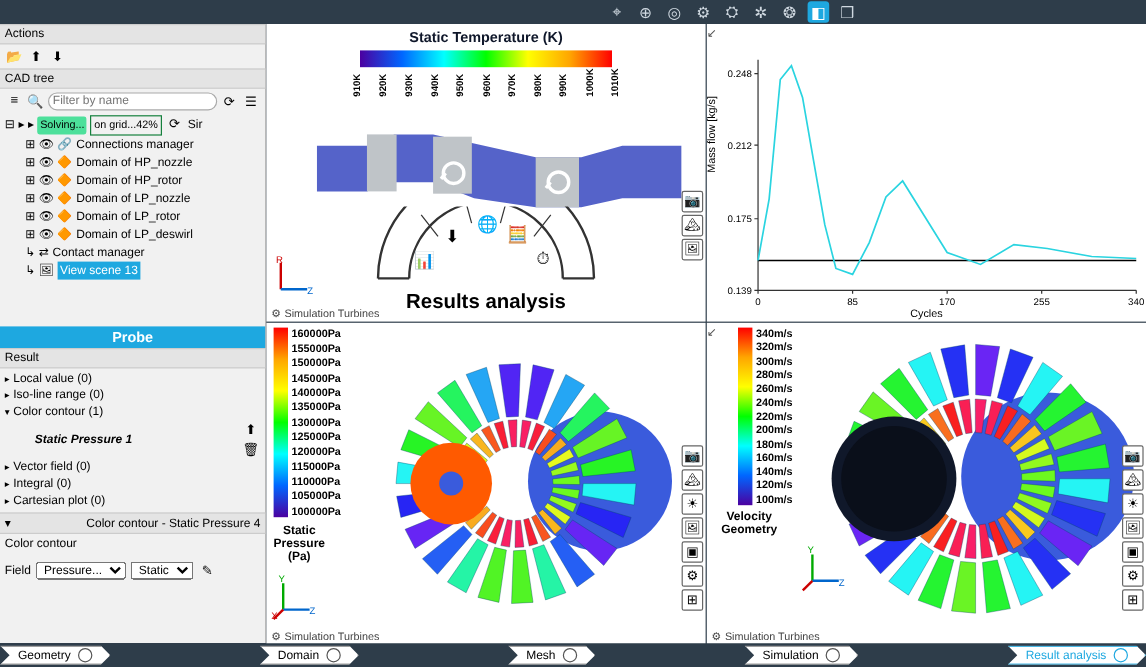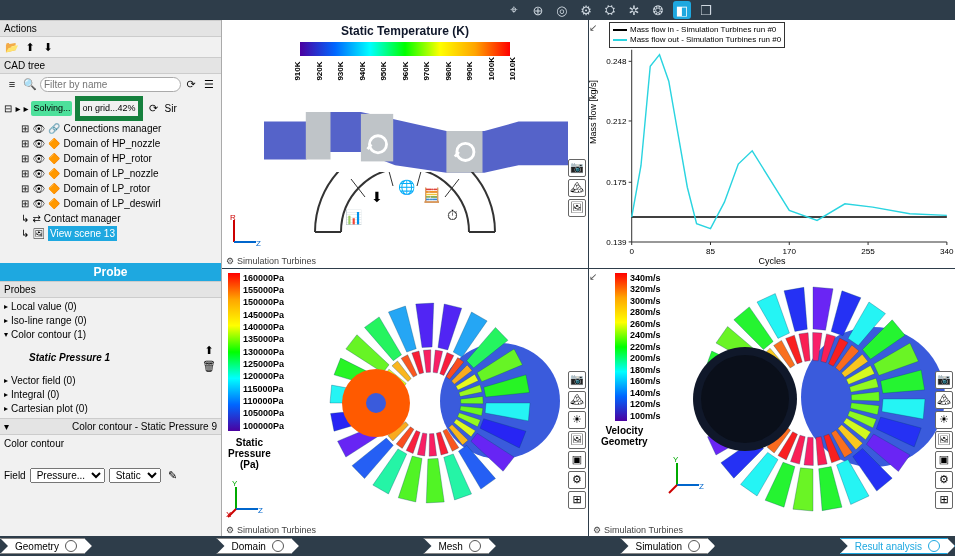--- a/index.html
+++ b/index.html
@@ -18,21 +18,21 @@
   .tree { font-size:10px; padding:2px 4px; line-height:15px; overflow:auto;}
   .tree-row { display:flex; align-items:center; gap:3px; white-space:nowrap;}
   .tree-row .indent { display:inline-block;}
   .status-pill { background:#4de09b; color:#000; border-radius:2px; padding:0 2px; font-size:9px;}
   .sel { background:#1ea8e0; color:#fff; padding:0 2px;}
   .probe-head { background:#1ea8e0; color:#fff; text-align:center; font-weight:bold; font-size:12px; padding:2px 0;}
   .probes-list { padding:2px 4px; font-size:10px; line-height:14px;}
   .probes-list .it { display:flex; align-items:center; gap:3px;}
   .probes-list .bold { font-weight:bold; font-style:italic;}
   .color-contour-panel { padding:3px 4px; font-size:10px;}
-  .color-contour-panel .row { display:flex; align-items:center; gap:4px; margin-top:18px;}
+  .color-contour-panel .row { display:flex; align-items:center; gap:4px; margin-top:8px;}
   .color-contour-panel select { font-size:10px; padding:0 2px;}
   .views { flex:1; display:grid; grid-template-columns: 1fr 1fr; grid-template-rows: 48% 52%; gap:1px; background:#2e3d4a;}
   .view { background:#fff; position:relative; overflow:hidden;}
   .view-bot { position:absolute; bottom:2px; left:4px; font-size:9px; color:#444; display:flex;align-items:center;gap:3px;}
   .view-side { position:absolute; right:2px; top:56%; display:flex; flex-direction:column; gap:2px;}
   .view-side .vb { width:18px; height:18px; border:1px solid #666; border-radius:2px; background:#fff; display:flex;align-items:center;justify-content:center; font-size:11px;}
   .axis { position:absolute; left:6px; bottom:18px; }
   .axis svg { overflow:visible;}
   .title-top { position:absolute; top:4px; left:0; right:0; text-align:center; font-weight:bold; font-size:12px; color:#0f172a;}
   .results-title { position:absolute; bottom:6px; left:0; right:0; text-align:center; font-weight:bold; font-size:17px;}
@@ -97,21 +97,21 @@
         <input placeholder="Filter by name" style="">
         <span class="ico-btn">⟳</span>
         <span class="ico-btn">☰</span>
       </div>
       <div class="tree">
         <div class="tree-row">
           <span>⊟</span>
             <span>▸</span>
             <span>▸</span>
           <span class="status-pill">Solving...</span>
-          <span style="border:5px solid #15803d;padding:0 2px;font-size:9px;">on grid...42%</span>
+          <span style="border:1px solid #15803d;padding:0 2px;font-size:9px;">on grid...42%</span>
           <span class="ico-btn">⟳</span>
           <span>Sir</span>
         </div>
         <div class="tree-row">
             <span class="indent" style="width:14px"></span>
             <span>⊞</span>
             <span>👁</span>
             <span>🔗</span>
             <span>Connections manager</span>
           </div>
@@ -161,21 +161,21 @@
             <span>↳</span>
             <span>🖼</span>
             <span class="sel">View scene 13</span>
           </div>
       </div>
 
       <div style="flex:1"></div>
 
       <div class="probe-head">Probe</div>
       <div class="panel-head">
-          <span>Probes</span>
+          <span>Result</span>
         </div>
       <div class="probes-list">
         <div class="it">
             <span class="tri">▸</span>
             <span>Local value (0)</span>
           </div>
         <div class="it">
             <span class="tri">▸</span>
             <span>Iso-line range (0)</span>
           </div>
@@ -199,21 +199,21 @@
             <span>Integral (0)</span>
           </div>
         <div class="it">
             <span class="tri">▸</span>
             <span>Cartesian plot (0)</span>
           </div>
       </div>
 
       <div class="panel-head">
           <span>▾ </span>
-          <span>Color contour - Static Pressure 9</span>
+          <span>Color contour - Static Pressure 4</span>
         </div>
       <div class="color-contour-panel">
         <div>Color contour</div>
         <div class="row">
           <span>Field</span>
           <select><option>Pressure...</option></select>
           <select><option>Static</option></select>
           <span class="ico-btn">✎</span>
         </div>
       </div>
@@ -262,20 +262,21 @@
             <line x1="82" y1="-8" x2="88" y2="14" stroke="#333"></line>
             <line x1="118" y1="-8" x2="112" y2="14" stroke="#333"></line>
             <line x1="154" y1="7" x2="140" y2="25" stroke="#333"></line>
             <text x="40" y="50" font-size="14">📊</text>
             <text x="66" y="30" font-size="14">⬇</text>
             <text x="93" y="20" font-size="14">🌐</text>
             <text x="118" y="28" font-size="14">🧮</text>
             <text x="142" y="48" font-size="14">⏱</text>
           </svg>
         </div>
+        <div class="results-title">Results analysis</div>
         <div class="axis">
           <svg width="34" height="34">
               <line x1="6" y1="28" x2="6" y2="6" stroke="#c00" stroke-width="2"></line>
               <line x1="6" y1="28" x2="28" y2="28" stroke="#06c" stroke-width="2"></line>
               <text x="2" y="6" font-size="8" fill="#c00">R</text>
               <text x="28" y="32" font-size="8" fill="#06c">Z</text>
             </svg>
         </div>
         <div class="view-side">
           <div class="vb">📷</div>
@@ -283,30 +284,20 @@
           <div class="vb">🖼</div>
         </div>
         <div class="view-bot">
             <span>⚙</span>
             <span>Simulation Turbines</span>
           </div>
       </div>
 
       <div class="view">
         <span class="vr-handle">↙</span>
-        <div class="chart-legend" style="left:20px;">
-          <div class="lrow">
-              <span class="lsw" style="background:#000"></span>
-              <span>Mass flow in - Simulation Turbines run #0</span>
-            </div>
-          <div class="lrow">
-              <span class="lsw" style="background:#2ad4e0"></span>
-              <span>Mass flow out - Simulation Turbines run #0</span>
-            </div>
-        </div>
         <svg id="chart-svg" width="100%" height="100%" viewBox="0 0 360 250" preserveAspectRatio="none" style="position:absolute;inset:0;">
           <g id="chart-g">
               <line x1="42" y1="30" x2="42" y2="224" stroke="#333"></line>
               <line x1="42" y1="224" x2="352" y2="224" stroke="#333"></line>
               <line x1="39" y1="41.70689655172415" x2="42" y2="41.70689655172415" stroke="#333"></line>
               <text x="37" y="44.70689655172415" font-size="8" text-anchor="end">0.248</text>
               <line x1="39" y1="101.9137931034483" x2="42" y2="101.9137931034483" stroke="#333"></line>
               <text x="37" y="104.9137931034483" font-size="8" text-anchor="end">0.212</text>
               <line x1="39" y1="163.7931034482759" x2="42" y2="163.7931034482759" stroke="#333"></line>
               <text x="37" y="166.7931034482759" font-size="8" text-anchor="end">0.175</text>

